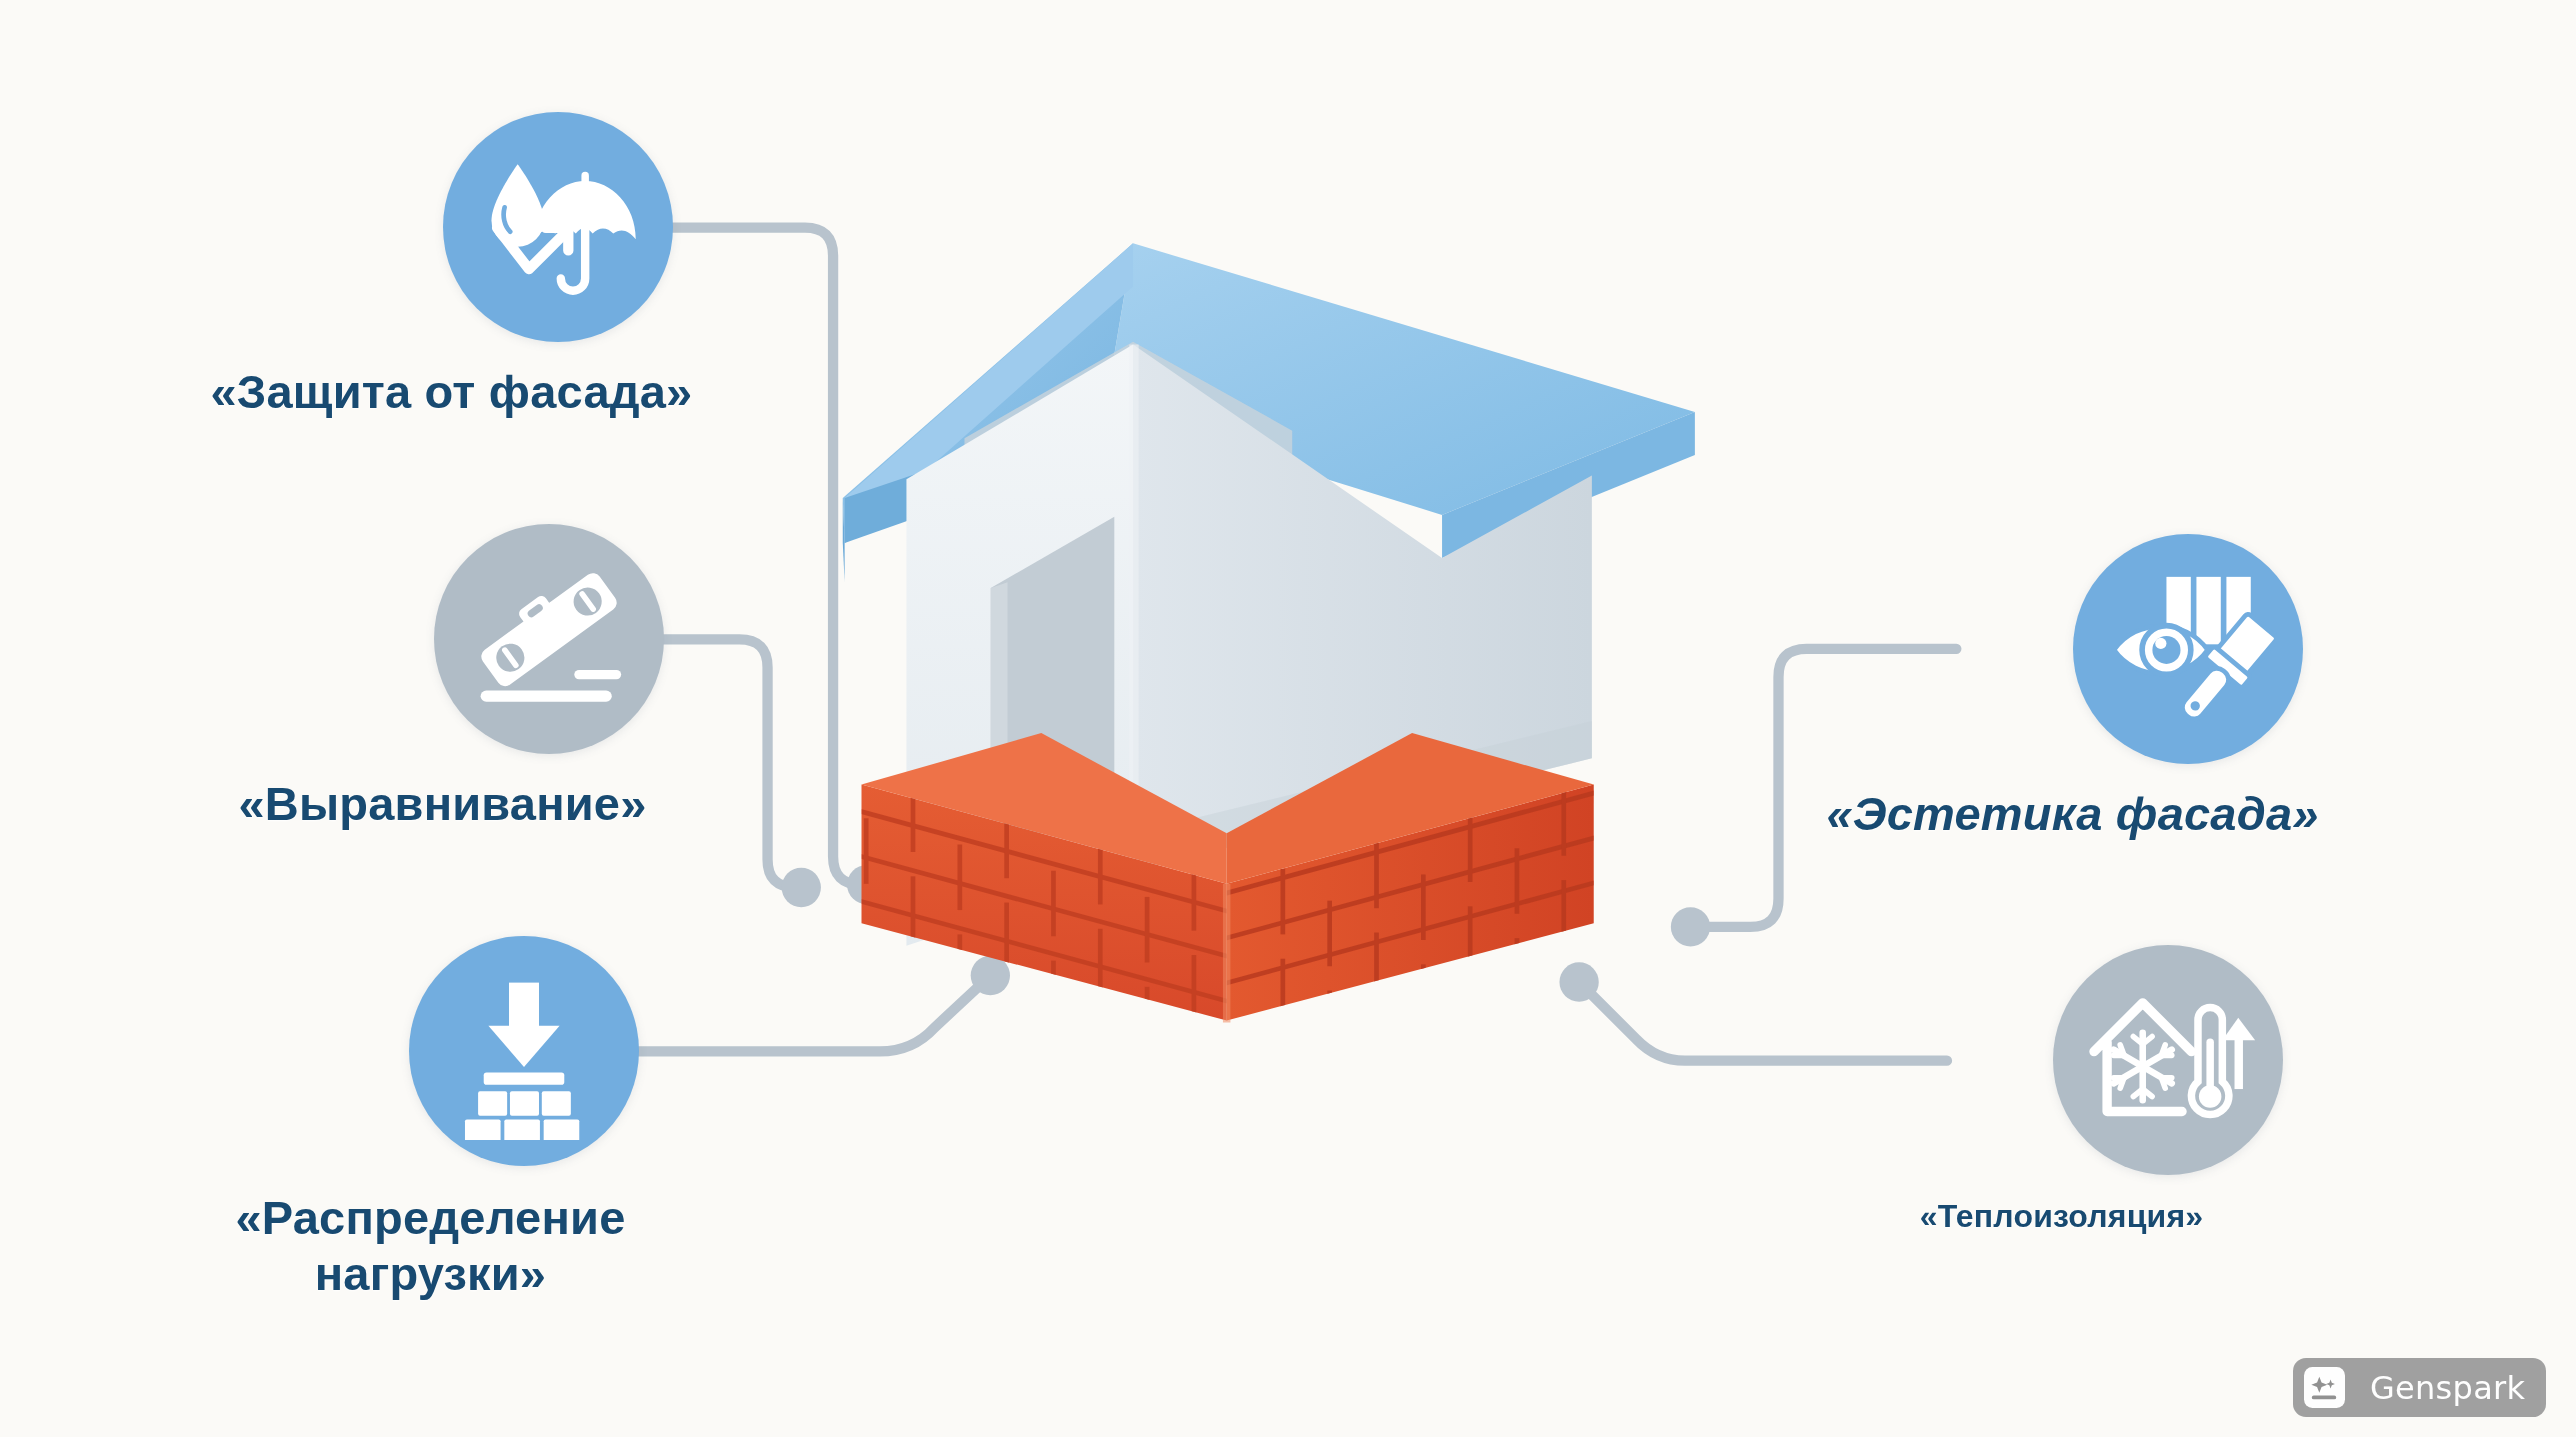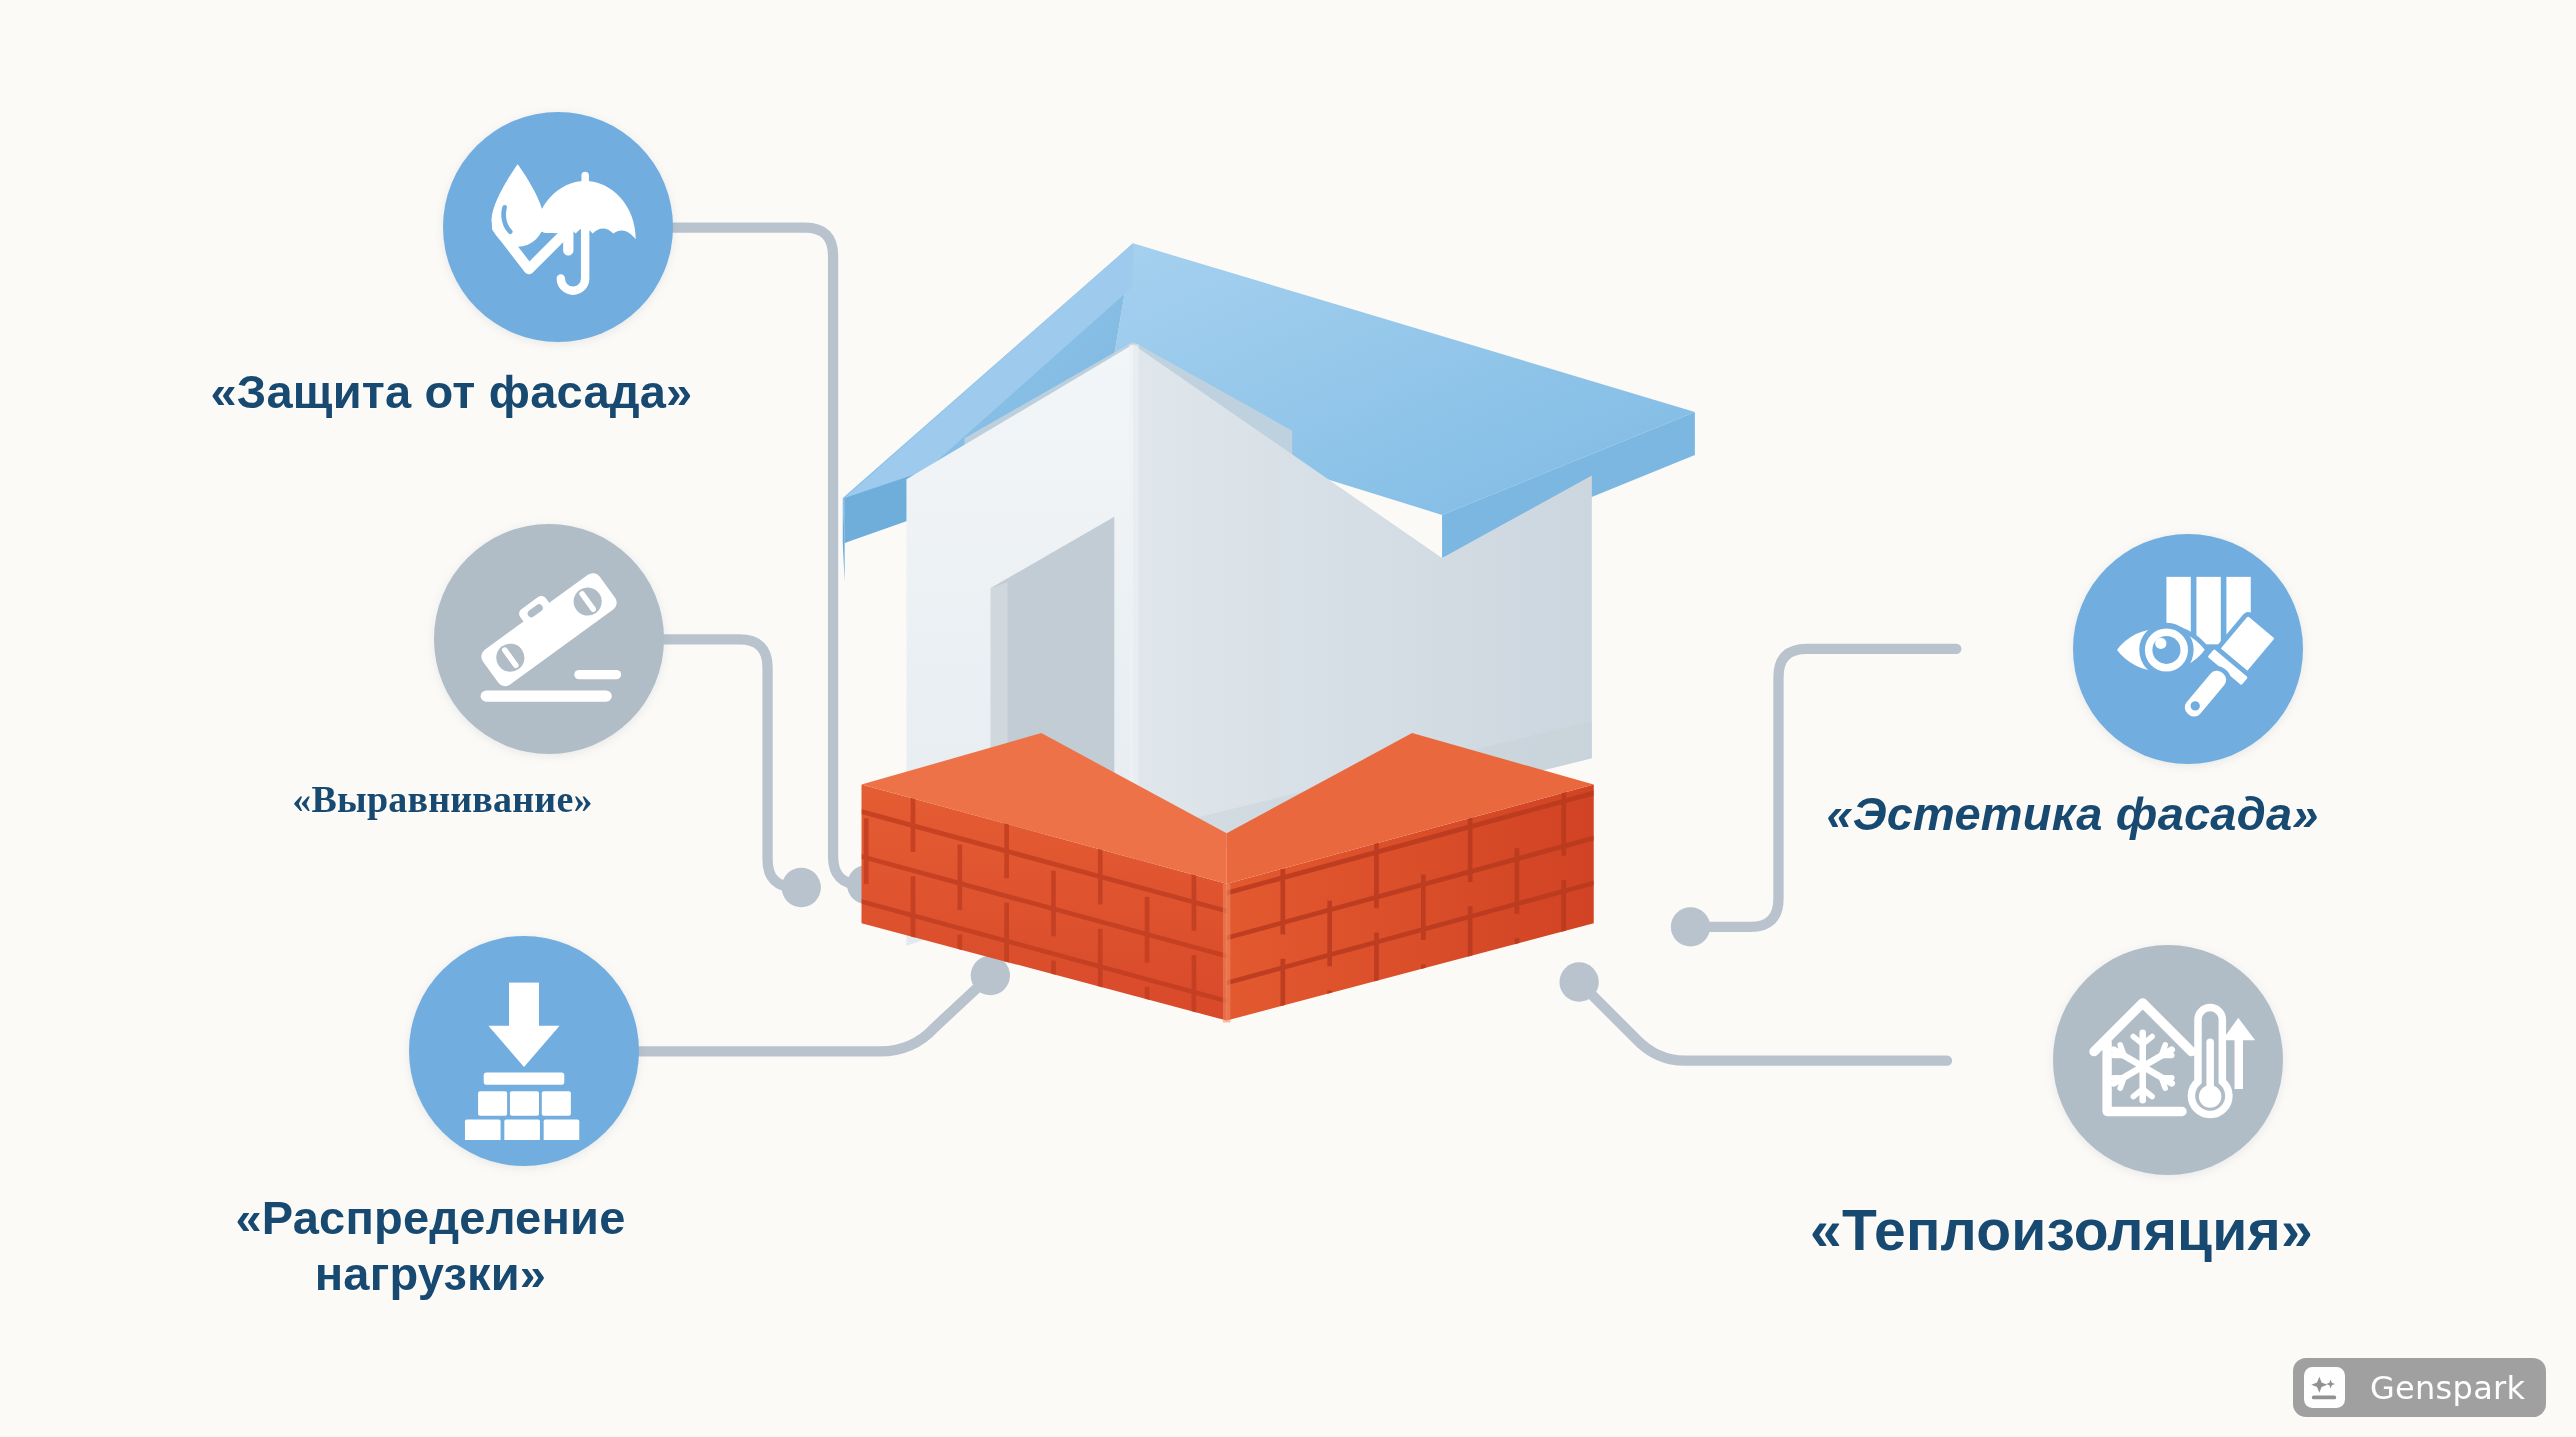--- a/index.html
+++ b/index.html
@@ -41,24 +41,24 @@
   #node-aesthetics {left:1956px;top:534px;font-style:italic;}
   #node-thermal    {left:1947px;top:945px;}
 
   #node-moisture   .bubble{width:230px;height:230px;}
   #node-leveling   .bubble{width:230px;height:230px;}
   #node-load       .bubble{width:230px;height:230px;}
   #node-aesthetics .bubble{width:230px;height:230px;}
   #node-thermal    .bubble{width:230px;height:230px;}
 
   #node-moisture   .caption{font-size:47px;line-height:1.12;width:655px;margin-left:-213px;}
-  #node-leveling   .caption{font-size:38px;line-height:1.12;width:655px;margin-left:-213px;font-family:Liberation Serif, serif;}
+  #node-leveling   .caption{font-size:47px;line-height:1.12;width:655px;margin-left:-213px;}
   #node-load       .caption{font-size:47px;line-height:1.2; width:599px;margin-left:-187px;}
   #node-aesthetics .caption{font-size:47px;line-height:1.12;width:693px;margin-left:-230px;}
-  #node-thermal    .caption{font-size:57px;line-height:1.12;width:655px;margin-left:-213px;}
+  #node-thermal    .caption{font-size:32px;line-height:1.12;width:655px;margin-left:-213px;}
 
   
   #house{position:absolute;left:824px;top:234px;width:899px;height:824px;z-index:2;}
 
   
   #watermark{
     position:absolute;right:30px;bottom:20.6px;z-index:9;
     display:flex;align-items:center;gap:25px;
     background:#9a9a9a;border-radius:13px;
     padding:9.4px 20.6px 9.4px 11.2px;

